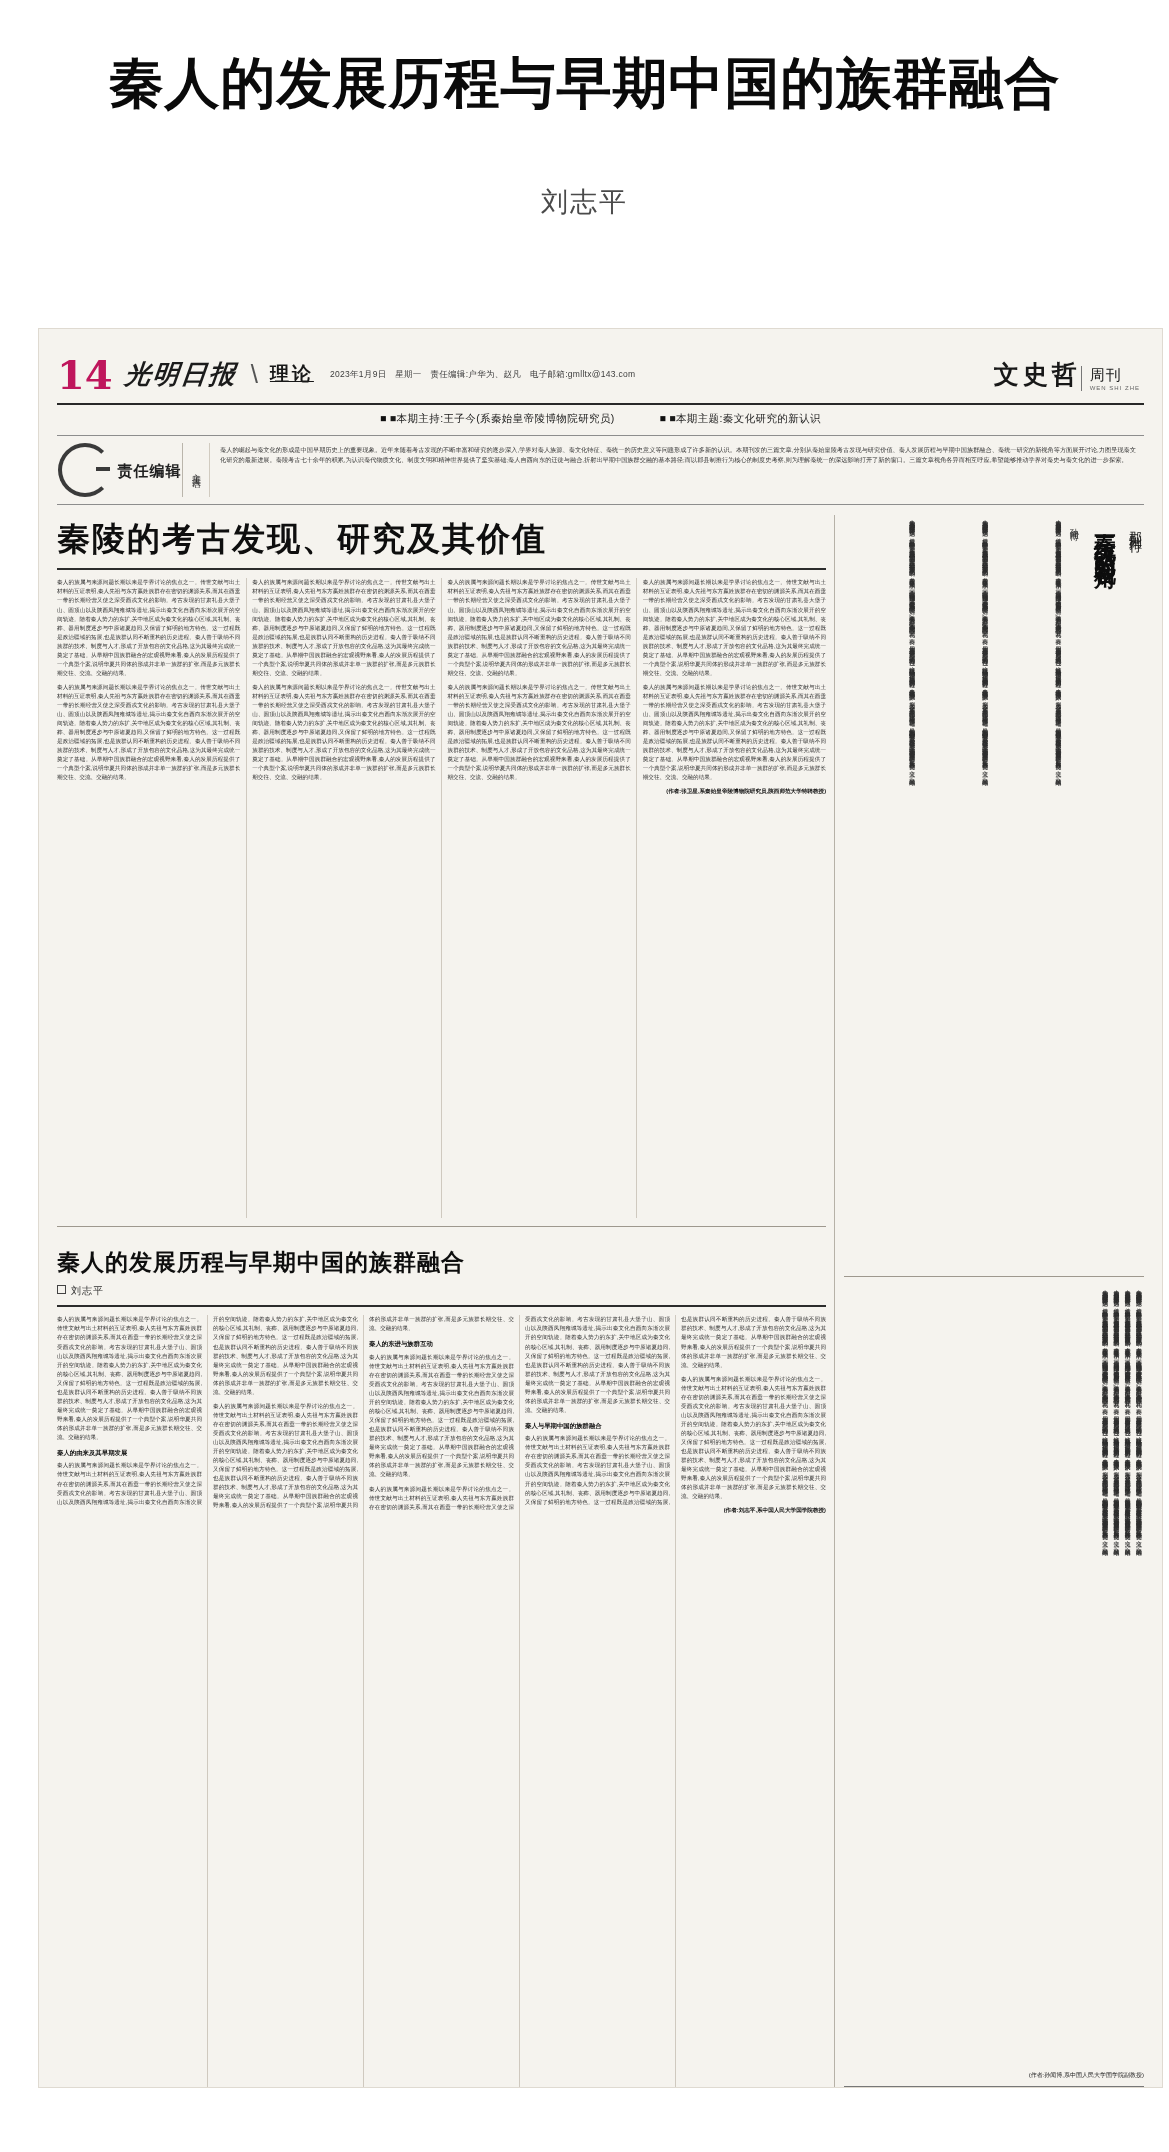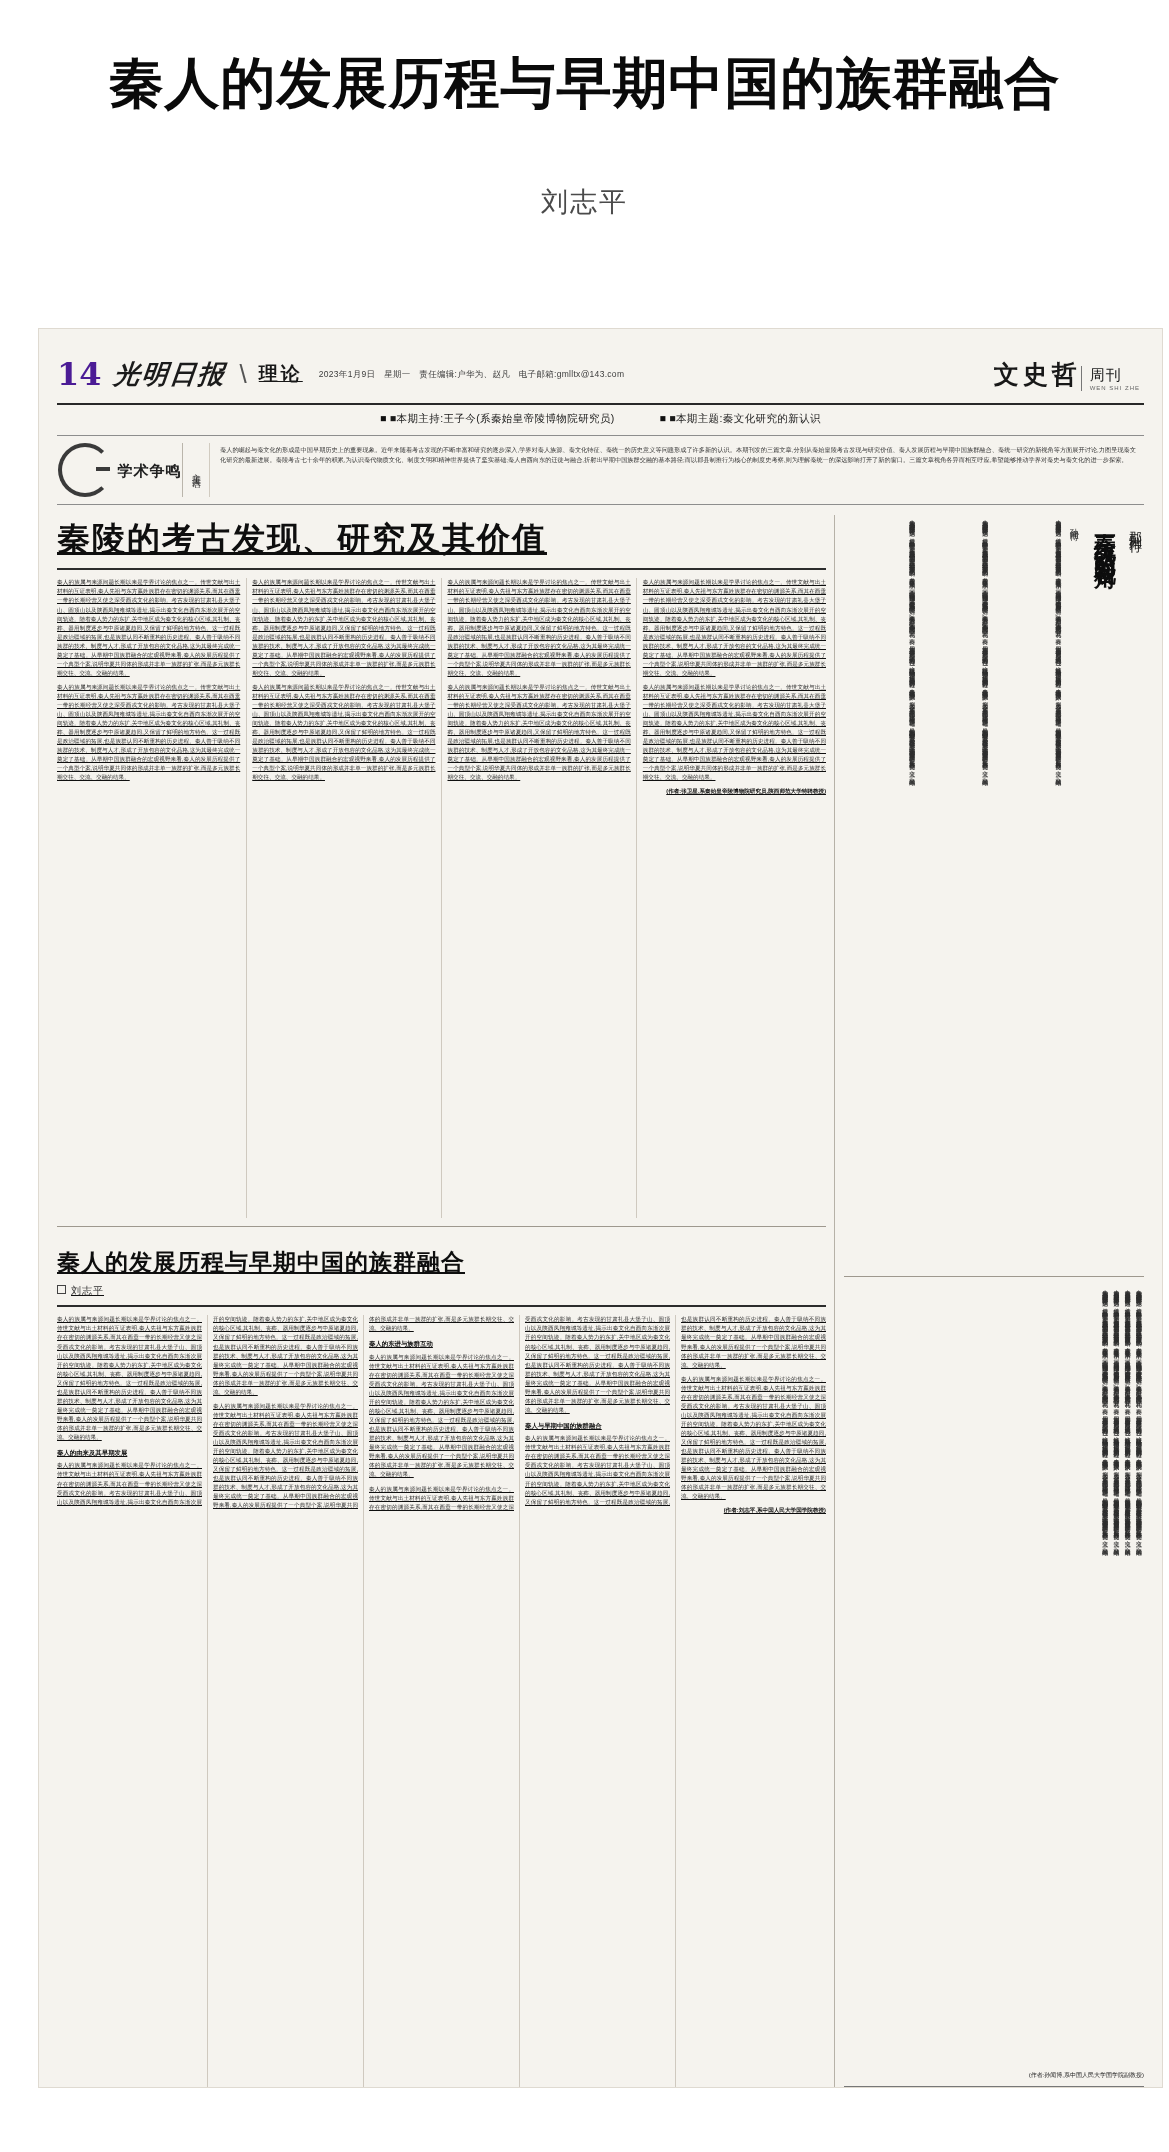--- a/index.html
+++ b/index.html
@@ -57,23 +57,23 @@
   .np-top {
     position: relative;
     height: 58px;
     border-bottom: 2px solid #2a2a2a;
     margin: 16px 18px 0 18px;
     display: flex;
     align-items: center;
   }
   .np-pageno {
     font-family: "DejaVu Serif", serif;
-    font-size: 32px;
-    font-weight: bold;
-    color: #4c1d95;
+    font-size: 40px;
+    font-weight: bold;
+    color: #be185d;
     padding-right: 12px;
   }
   .np-name {
     font-family: "DejaVu Serif", serif;
     font-size: 26px;
     font-weight: bold;
     font-style: italic;
     color: #1d1d1d;
     letter-spacing: 2px;
     padding-right: 14px;
@@ -203,21 +203,20 @@
     display: flex;
     margin: 10px 18px 0 18px;
     height: 1590px;
   }
   .np-left {
     flex: 1 1 auto;
     padding-right: 8px;
     border-right: 1px solid #b5b0a6;
     display: flex;
     flex-direction: column;
-    text-decoration: underline;
   }
   .np-right-col {
     flex: 0 0 300px;
     padding-left: 9px;
     display: flex;
     flex-direction: column;
   }
   .np-headline {
     font-family: "DejaVu Sans", sans-serif;
     font-weight: bold;
@@ -392,21 +391,21 @@
 
       <div class="np-subline">
         <span class="sq">■</span><span>■本期主持:王子今(系秦始皇帝陵博物院研究员)</span>
         <span class="gap"></span>
         <span class="sq">■</span><span>■本期主题:秦文化研究的新认识</span>
       </div>
 
       <div class="np-band">
         <div class="band-logo">
           <div class="ring"></div>
-          <div class="zh">学术争鸣</div>
+          <div class="zh">责任编辑</div>
         </div>
         <div class="band-sidelabel">主持人语</div>
         <div class="band-text">秦人的崛起与秦文化的形成是中国早期历史上的重要现象。近年来随着考古发现的不断丰富和研究的逐步深入,学界对秦人族源、秦文化特征、秦统一的历史意义等问题形成了许多新的认识。本期刊发的三篇文章,分别从秦始皇陵考古发现与研究价值、秦人发展历程与早期中国族群融合、秦统一研究的新视角等方面展开讨论,力图呈现秦文化研究的最新进展。秦陵考古七十余年的积累,为认识秦代物质文化、制度文明和精神世界提供了坚实基础;秦人自西向东的迁徙与融合,折射出早期中国族群交融的基本路径;而以郡县制推行为核心的制度史考察,则为理解秦统一的深远影响打开了新的窗口。三篇文章视角各异而相互呼应,希望能够推动学界对秦史与秦文化的进一步探索。</div>
       </div>
 
       <div class="np-body">
 
         <div class="np-left">
 
           <div>

